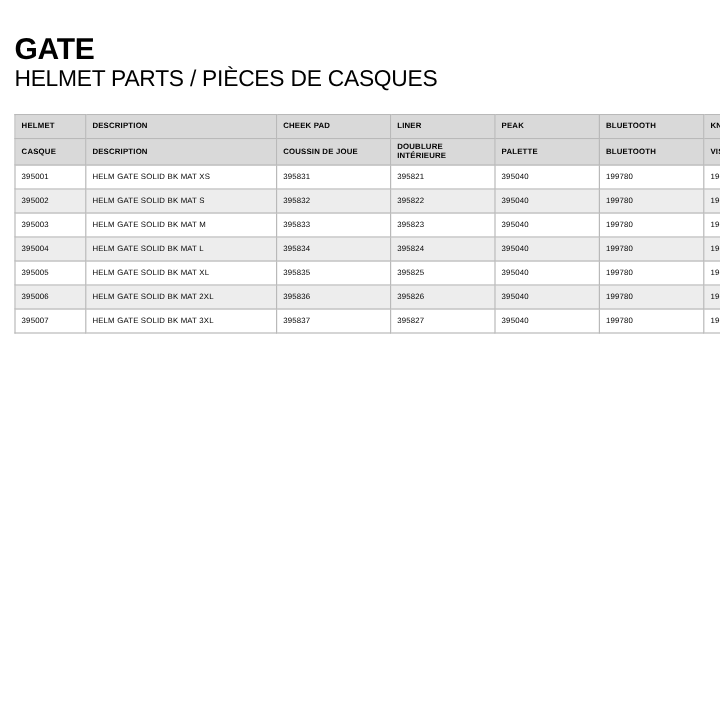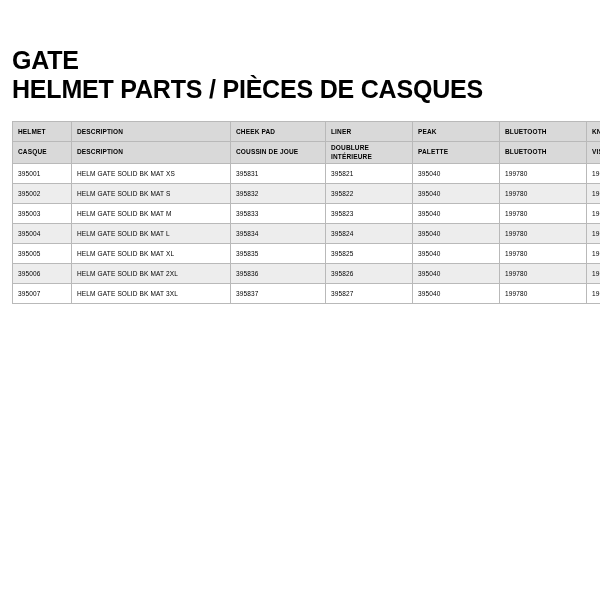--- a/index.html
+++ b/index.html
@@ -8,37 +8,37 @@
   }
   body {
     width: 600px;
     height: 600px;
     background: #ffffff;
     font-family: "Liberation Sans", sans-serif;
     color: #000000;
     overflow: hidden;
   }
   .page {
-    padding: 46px 12px 0 12px;
+    padding: 27px 12px 0 12px;
     box-sizing: border-box;
     width: 600px;
   }
   .title-block {
     margin-bottom: 18px;
   }
   .title-line1 {
     font-size: 25px;
     font-weight: bold;
     letter-spacing: -0.2px;
     line-height: 1.12;
     margin: 0 0 1px 0;
   }
   .title-line2 {
-    font-size: 25px;
-    font-weight: bold;
+    font-size: 19px;
+    font-weight: normal;
     letter-spacing: -0.2px;
     line-height: 1.12;
     margin: 0;
   }
   table.parts {
     border-collapse: collapse;
     width: 576px;
     table-layout: fixed;
   }
   table.parts th,

